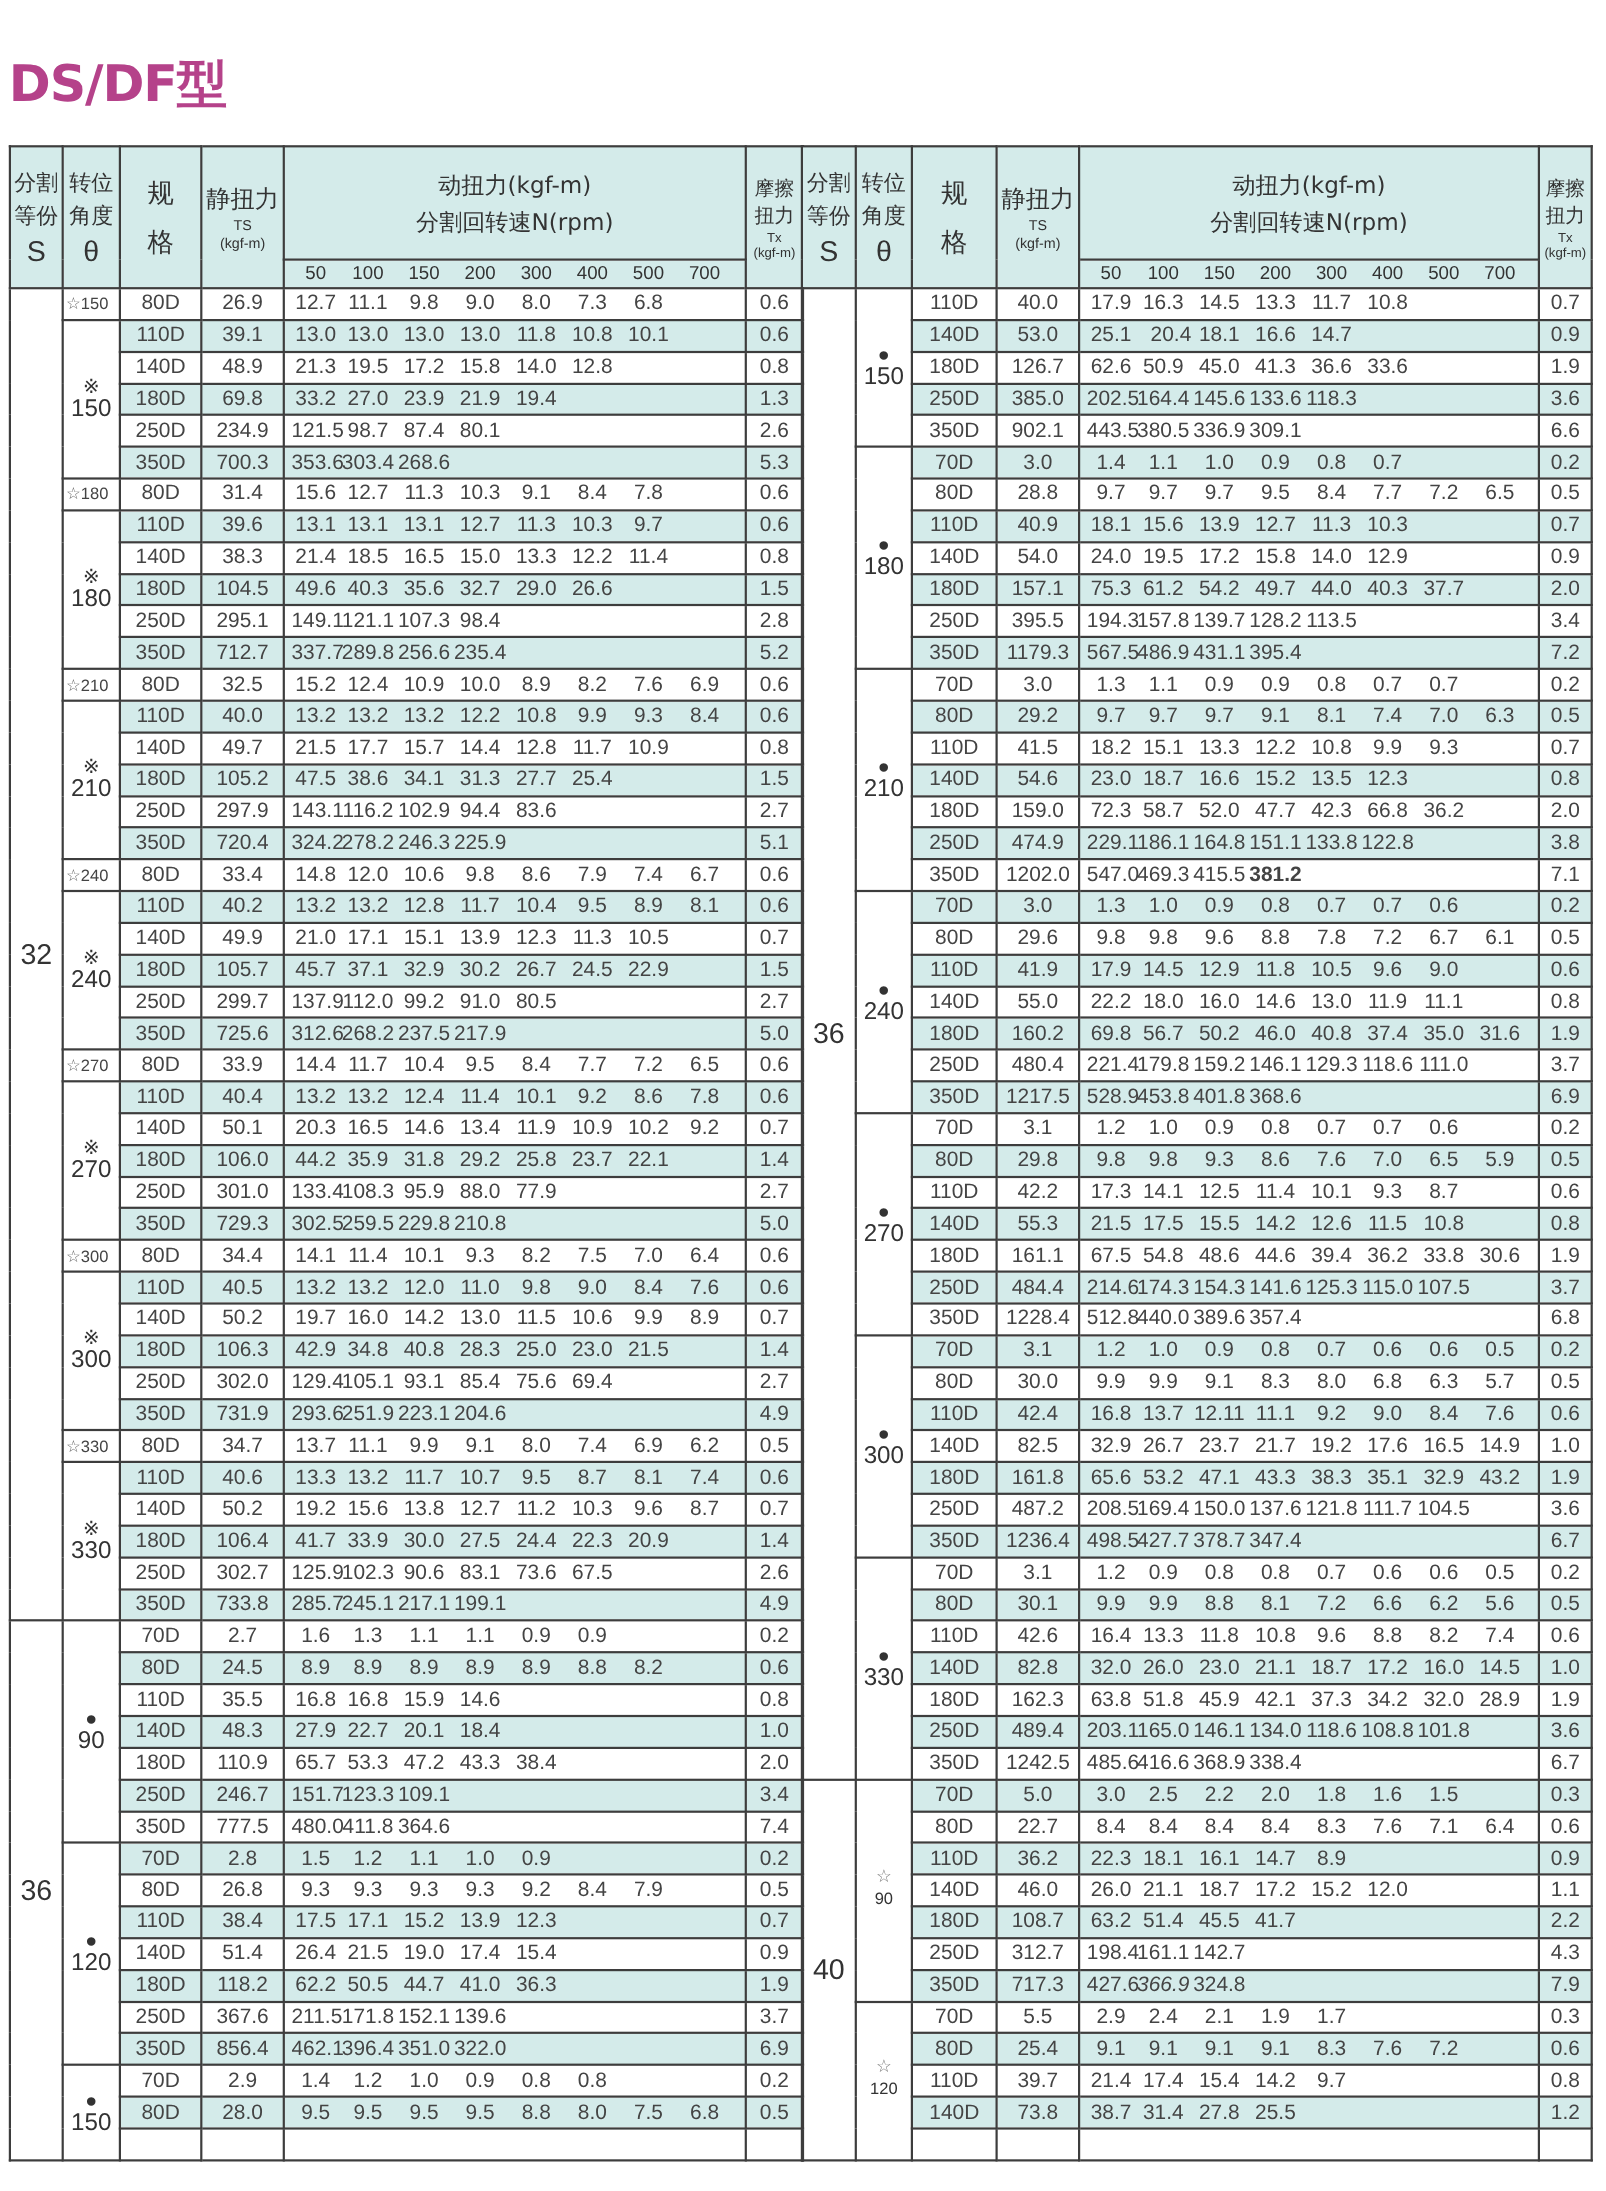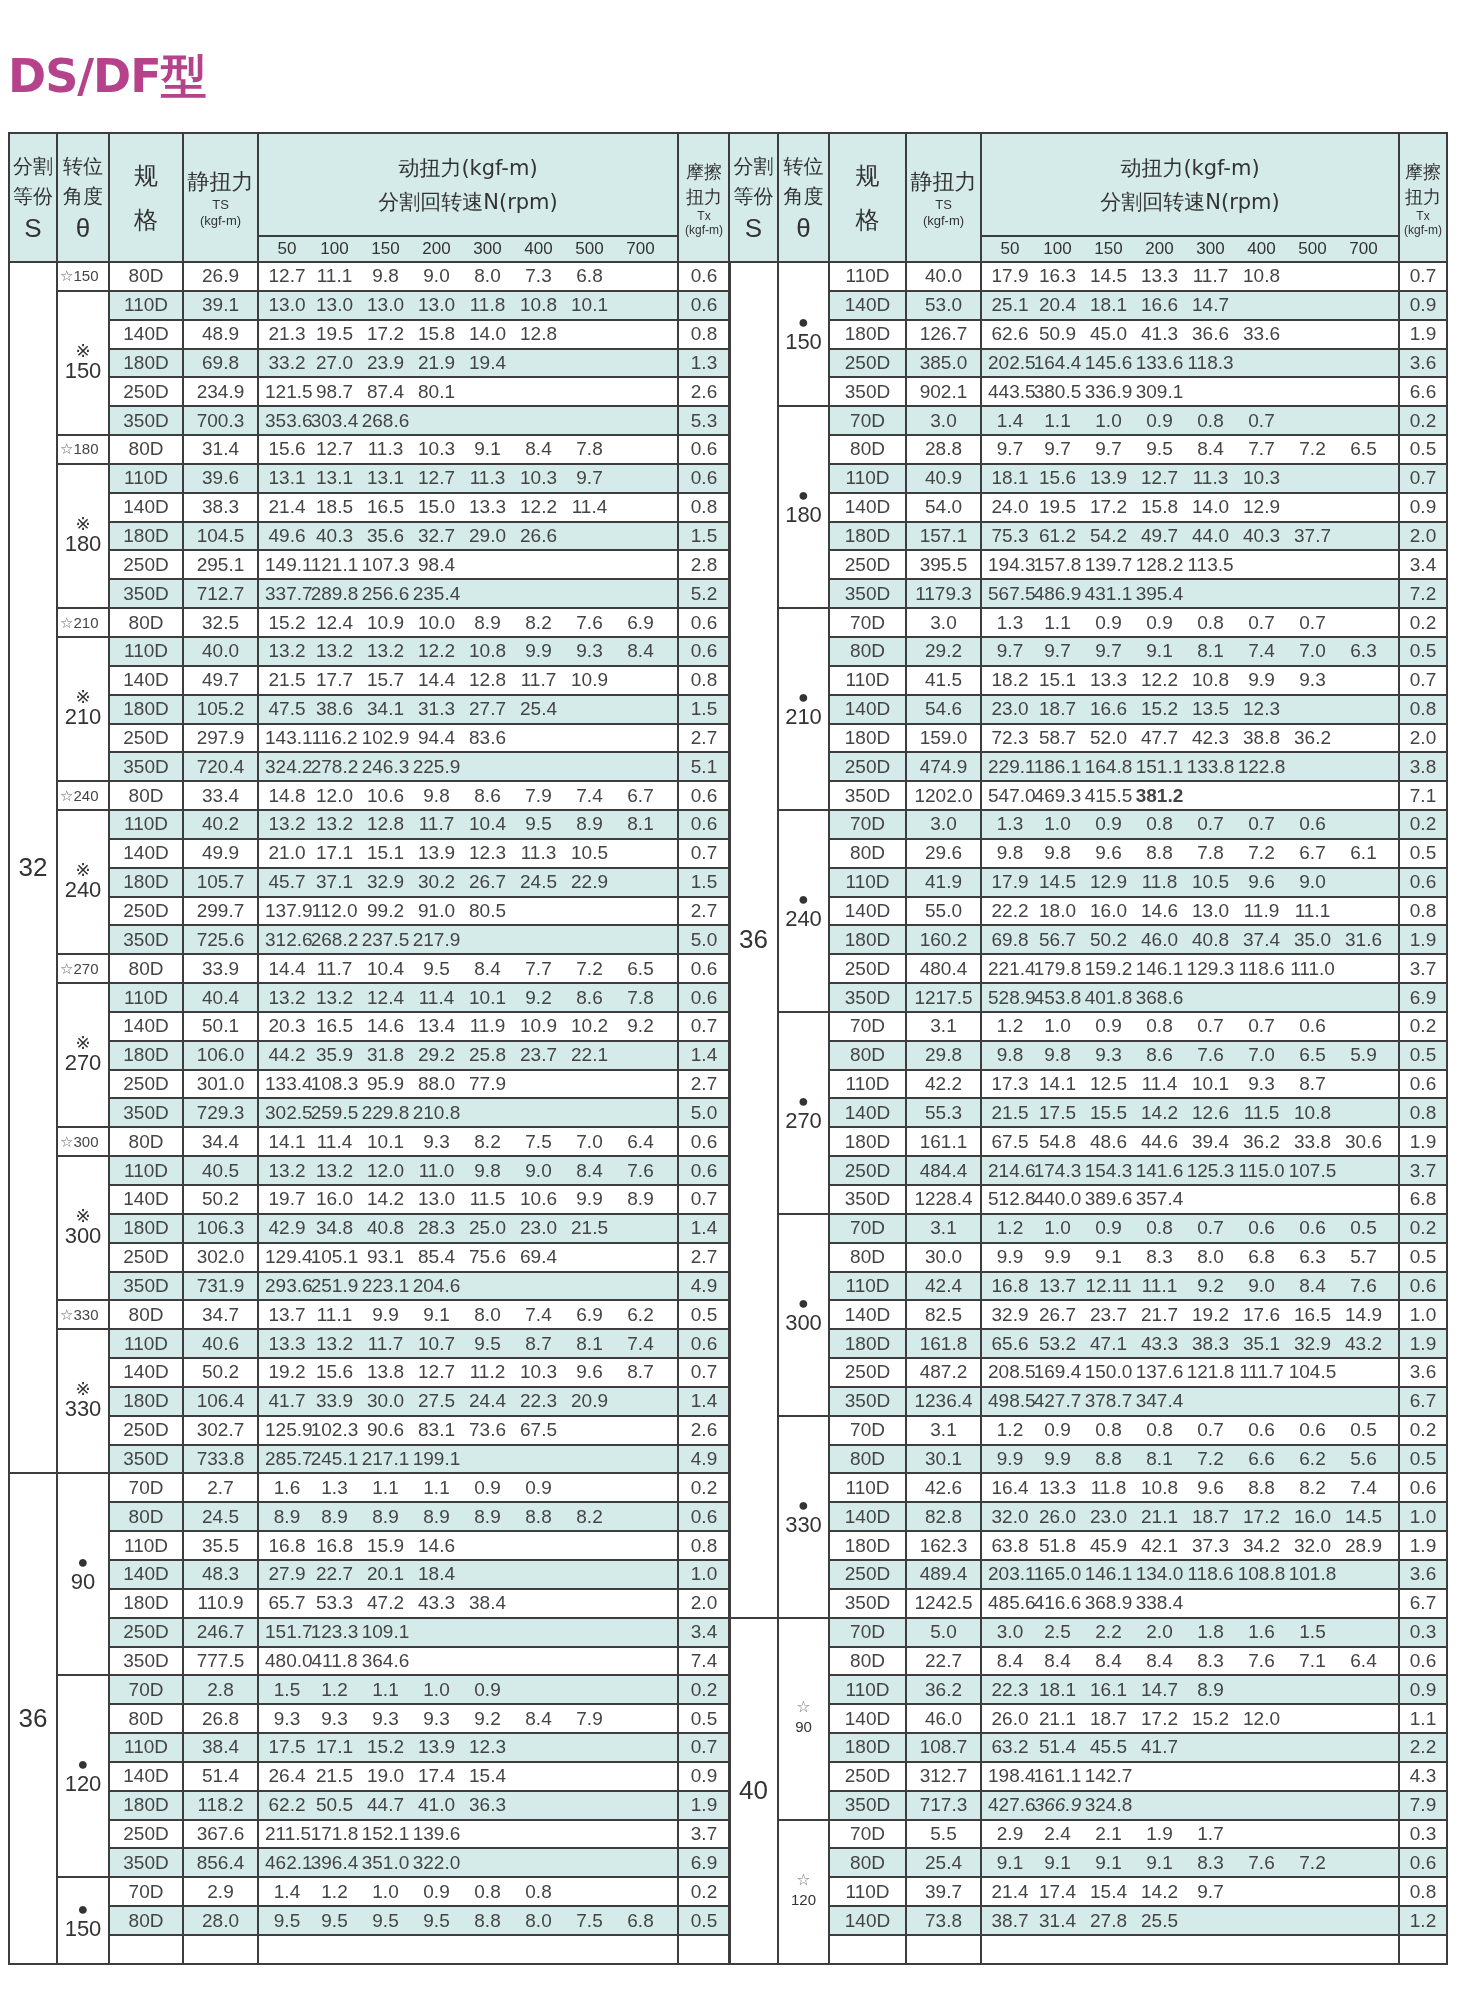--- a/index.html
+++ b/index.html
@@ -507,21 +507,21 @@
         <td class="sval" rowspan="47">36</td>
         <td class="theta" rowspan="5"><span class="mk">●</span><span>150</span></td>
         <td class="sh">110D</td>
         <td class="sh">40.0</td>
         <td class="sh dyn"><span style="width: 44px;">17.9</span><span style="width: 51px;">16.3</span><span style="width: 51px;">14.5</span><span style="width: 51px;">13.3</span><span style="width: 51px;">11.7</span><span style="width: 51px;">10.8</span><span style="width: 51px;"></span><span style="width: 51px;"></span></td>
         <td class="sh tx">0.7</td>
       </tr>
       <tr class="shade">
         <td class="sh">140D</td>
         <td class="sh">53.0</td>
-        <td class="sh dyn"><span style="width: 44px;">25.1</span><span style="width: 51px;">20.4</span><span style="width: 51px;">18.1</span><span style="width: 51px;">16.6</span><span style="width: 51px;">14.7</span><span style="width: 51px;"></span><span style="width: 51px;"></span><span style="width: 51px;"></span></td>
+        <td class="sh dyn"><span style="width: 44px;">25.1</span><span style="width: 51px; text-align: right;">20.4</span><span style="width: 51px;">18.1</span><span style="width: 51px;">16.6</span><span style="width: 51px;">14.7</span><span style="width: 51px;"></span><span style="width: 51px;"></span><span style="width: 51px;"></span></td>
         <td class="sh tx">0.9</td>
       </tr>
       <tr>
         <td class="sh">180D</td>
         <td class="sh">126.7</td>
         <td class="sh dyn"><span style="width: 44px;">62.6</span><span style="width: 51px;">50.9</span><span style="width: 51px;">45.0</span><span style="width: 51px;">41.3</span><span style="width: 51px;">36.6</span><span style="width: 51px;">33.6</span><span style="width: 51px;"></span><span style="width: 51px;"></span></td>
         <td class="sh tx">1.9</td>
       </tr>
       <tr class="shade">
         <td class="sh">250D</td>
@@ -599,21 +599,21 @@
       </tr>
       <tr class="shade">
         <td class="sh">140D</td>
         <td class="sh">54.6</td>
         <td class="sh dyn"><span style="width: 44px;">23.0</span><span style="width: 51px;">18.7</span><span style="width: 51px;">16.6</span><span style="width: 51px;">15.2</span><span style="width: 51px;">13.5</span><span style="width: 51px;">12.3</span><span style="width: 51px;"></span><span style="width: 51px;"></span></td>
         <td class="sh tx">0.8</td>
       </tr>
       <tr>
         <td class="sh">180D</td>
         <td class="sh">159.0</td>
-        <td class="sh dyn"><span style="width: 44px;">72.3</span><span style="width: 51px;">58.7</span><span style="width: 51px;">52.0</span><span style="width: 51px;">47.7</span><span style="width: 51px;">42.3</span><span style="width: 51px;">38.8</span><span style="width: 51px;">36.2</span><span style="width: 51px;"></span></td>
+        <td class="sh dyn"><span style="width: 44px;">72.3</span><span style="width: 51px;">58.7</span><span style="width: 51px;">52.0</span><span style="width: 51px;">47.7</span><span style="width: 51px;">42.3</span><span style="width: 51px;">66.8</span><span style="width: 51px;">36.2</span><span style="width: 51px;"></span></td>
         <td class="sh tx">2.0</td>
       </tr>
       <tr class="shade">
         <td class="sh">250D</td>
         <td class="sh">474.9</td>
         <td class="sh dyn"><span style="width: 44px;">229.1</span><span style="width: 51px;">186.1</span><span style="width: 51px;">164.8</span><span style="width: 51px;">151.1</span><span style="width: 51px;">133.8</span><span style="width: 51px;">122.8</span><span style="width: 51px;"></span><span style="width: 51px;"></span></td>
         <td class="sh tx">3.8</td>
       </tr>
       <tr>
         <td class="sh">350D</td>

